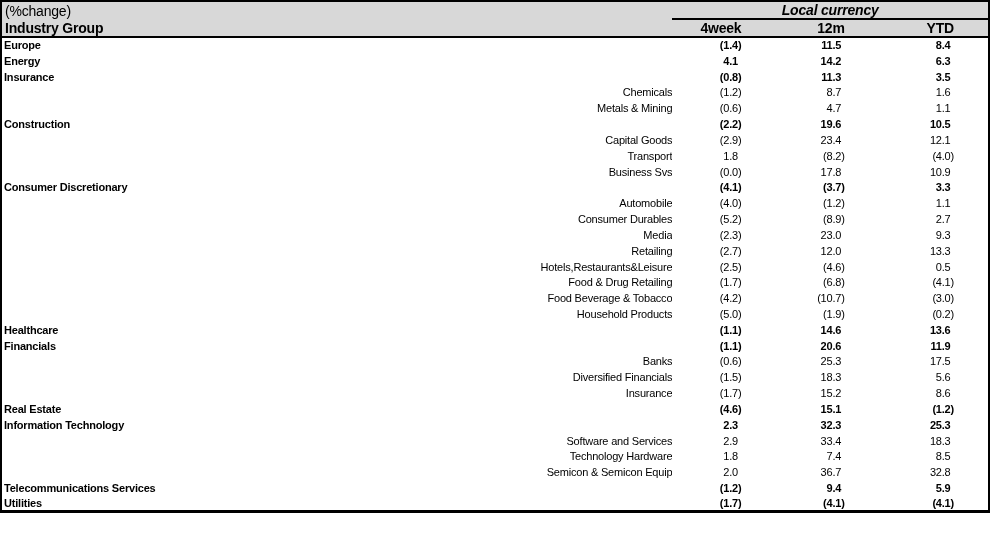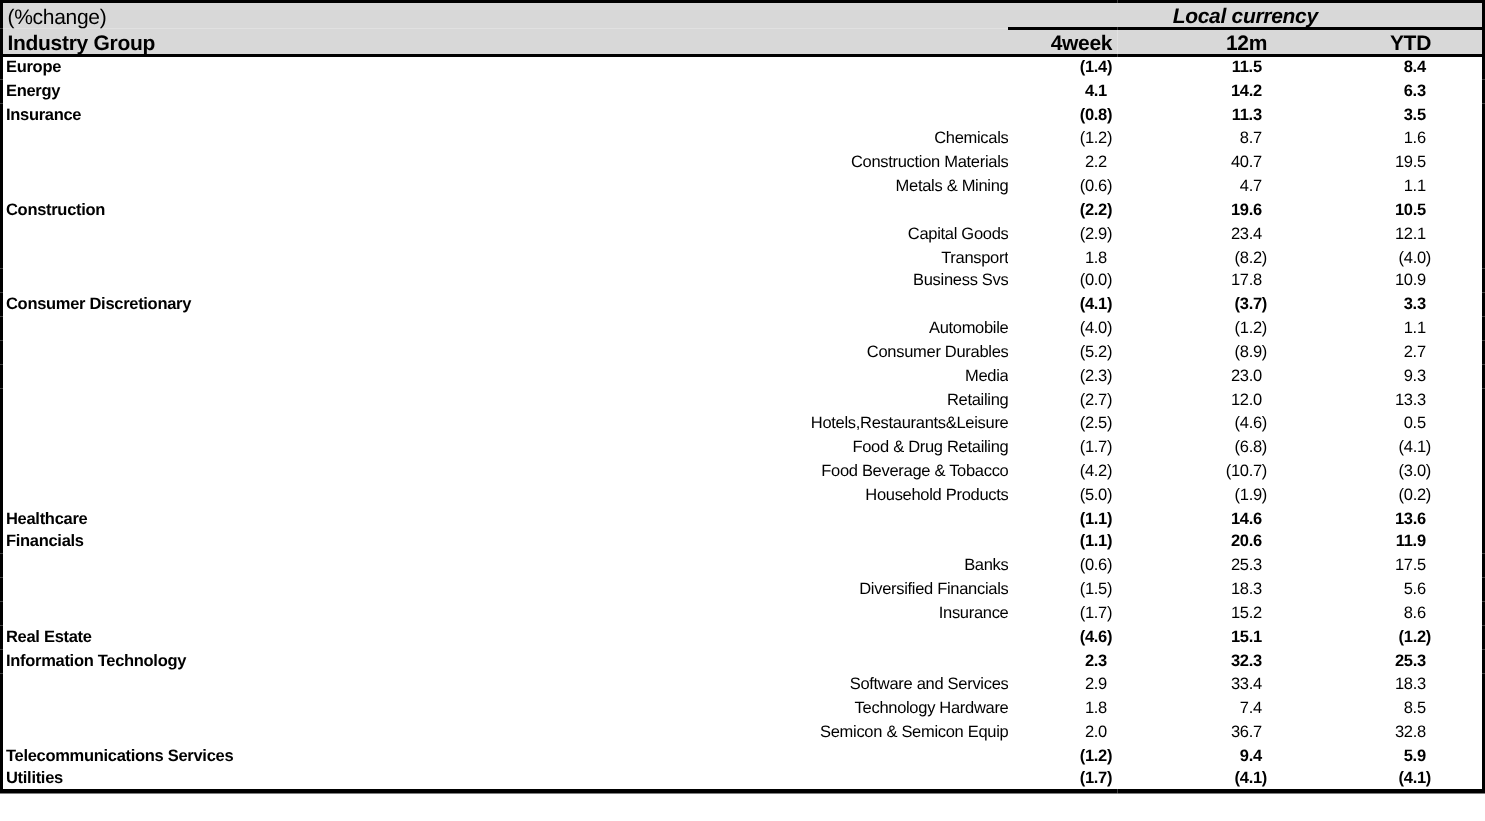--- a/index.html
+++ b/index.html
@@ -98,27 +98,20 @@
       </tr>
       <tr>
         <td class="col-group"></td>
         <td class="col-sub">Chemicals</td>
         <td class="col-num n0"><span>(1.2)</span></td>
         <td class="col-num n1"><span>8.7</span><span class="ghost">)</span></td>
         <td class="col-num n2"><span>1.6</span><span class="ghost">)</span></td>
       </tr>
       <tr>
         <td class="col-group"></td>
-        <td class="col-sub">Construction Materials</td>
-        <td class="col-num n0"><span>2.2</span><span class="ghost">)</span></td>
-        <td class="col-num n1"><span>40.7</span><span class="ghost">)</span></td>
-        <td class="col-num n2"><span>19.5</span><span class="ghost">)</span></td>
-      </tr>
-      <tr>
-        <td class="col-group"></td>
         <td class="col-sub">Metals &amp; Mining</td>
         <td class="col-num n0"><span>(0.6)</span></td>
         <td class="col-num n1"><span>4.7</span><span class="ghost">)</span></td>
         <td class="col-num n2"><span>1.1</span><span class="ghost">)</span></td>
       </tr>
       <tr class="group-row">
         <td class="col-group">Construction</td>
         <td class="col-sub"></td>
         <td class="col-num n0"><span>(2.2)</span></td>
         <td class="col-num n1"><span>19.6</span><span class="ghost">)</span></td>

